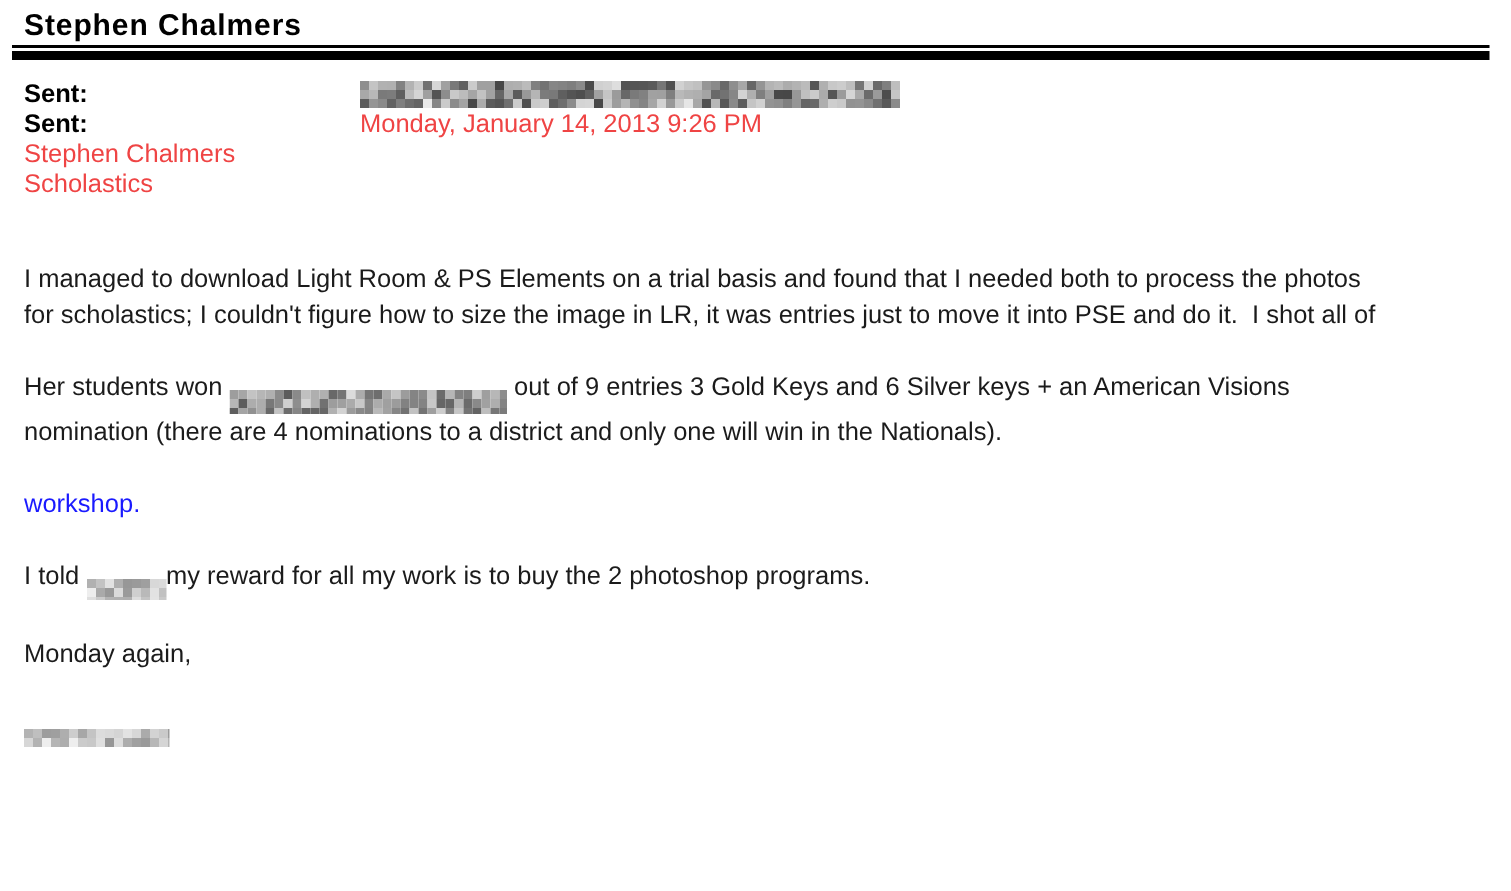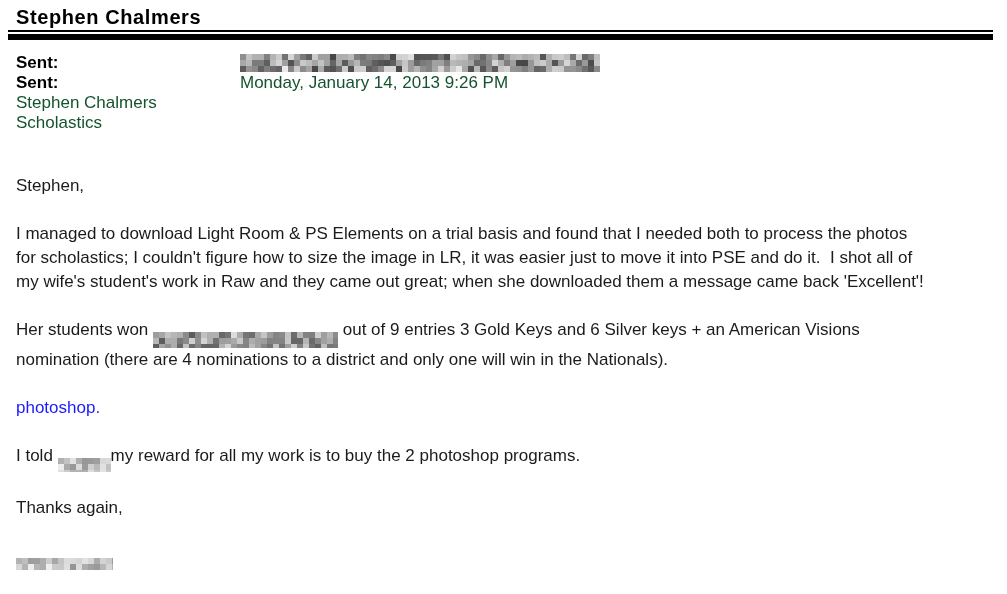--- a/index.html
+++ b/index.html
@@ -17,21 +17,21 @@
     line-height:20px;
     font-weight:bold;
     letter-spacing:0.6px;
     color:#000;
   }
   .rule-thin{margin:3px 0 0 8px;width:985px;height:2px;background:#000;}
   .rule-thick{margin:2px 0 0 8px;width:985px;height:6px;background:#000;}
   .fields{margin:13px 0 0 16px;font-size:17px;}
   .field-row{display:flex;line-height:20px;}
   .field-label{width:224px;font-weight:bold;color:#000;flex:0 0 224px;}
-  .field-value{color:#14532d;white-space:pre;}
+  .field-value{color:#ef4444;white-space:pre;}
   .body-content{margin:41px 0 0 16px;font-size:17px;}
   .para{margin:0 0 24px 0;}
   .para.blue{color:#1a1aff;}
   .line{line-height:24px;white-space:pre;}
   .redacted{
     display:inline-grid;
     overflow:hidden;
     vertical-align:-3px;
   }
   .redacted i{display:block;width:6px;height:6px;}
@@ -236,37 +236,33 @@
       </div>
       <div class="field-row">
         <span class="field-value">Stephen Chalmers</span>
       </div>
       <div class="field-row">
         <span class="field-value">Scholastics</span>
       </div>
     </div>
   <div class="body-content">
       <div class="para">
-        <div class="line"><span>Stephen,</span></div>
-      </div>
-      <div class="para">
         <div class="line"><span>I managed to download Light Room &amp; PS Elements on a trial basis and found that I needed both to process the photos</span></div>
-        <div class="line"><span>for scholastics; I couldn't figure how to size the image in LR, it was easier just to move it into PSE and do it.  I shot all of</span></div>
-        <div class="line"><span>my wife's student's work in Raw and they came out great; when she downloaded them a message came back 'Excellent'!</span></div>
+        <div class="line"><span>for scholastics; I couldn't figure how to size the image in LR, it was entries just to move it into PSE and do it.  I shot all of</span></div>
       </div>
       <div class="para">
         <div class="line"><span>Her students won </span><span class="redacted" style="width: 185px; height: 16px; grid-template-columns: repeat(31, 6px); grid-auto-rows: 6px;"><i style="background:rgb(157,157,157)"></i><i style="background:rgb(166,166,166)"></i><i style="background:rgb(195,195,195)"></i><i style="background:rgb(182,182,182)"></i><i style="background:rgb(176,176,176)"></i><i style="background:rgb(139,139,139)"></i><i style="background:rgb(92,92,92)"></i><i style="background:rgb(138,138,138)"></i><i style="background:rgb(192,192,192)"></i><i style="background:rgb(175,175,175)"></i><i style="background:rgb(176,176,176)"></i><i style="background:rgb(104,104,104)"></i><i style="background:rgb(117,117,117)"></i><i style="background:rgb(220,220,220)"></i><i style="background:rgb(172,172,172)"></i><i style="background:rgb(118,118,118)"></i><i style="background:rgb(110,110,110)"></i><i style="background:rgb(169,169,169)"></i><i style="background:rgb(197,197,197)"></i><i style="background:rgb(156,156,156)"></i><i style="background:rgb(132,132,132)"></i><i style="background:rgb(138,138,138)"></i><i style="background:rgb(196,196,196)"></i><i style="background:rgb(108,108,108)"></i><i style="background:rgb(182,182,182)"></i><i style="background:rgb(131,131,131)"></i><i style="background:rgb(127,127,127)"></i><i style="background:rgb(206,206,206)"></i><i style="background:rgb(159,159,159)"></i><i style="background:rgb(183,183,183)"></i><i style="background:rgb(141,141,141)"></i><i style="background:rgb(183,183,183)"></i><i style="background:rgb(93,93,93)"></i><i style="background:rgb(173,173,173)"></i><i style="background:rgb(173,173,173)"></i><i style="background:rgb(120,120,120)"></i><i style="background:rgb(138,138,138)"></i><i style="background:rgb(208,208,208)"></i><i style="background:rgb(142,142,142)"></i><i style="background:rgb(211,211,211)"></i><i style="background:rgb(175,175,175)"></i><i style="background:rgb(113,113,113)"></i><i style="background:rgb(157,157,157)"></i><i style="background:rgb(160,160,160)"></i><i style="background:rgb(171,171,171)"></i><i style="background:rgb(200,200,200)"></i><i style="background:rgb(133,133,133)"></i><i style="background:rgb(172,172,172)"></i><i style="background:rgb(160,160,160)"></i><i style="background:rgb(156,156,156)"></i><i style="background:rgb(130,130,130)"></i><i style="background:rgb(131,131,131)"></i><i style="background:rgb(131,131,131)"></i><i style="background:rgb(200,200,200)"></i><i style="background:rgb(102,102,102)"></i><i style="background:rgb(103,103,103)"></i><i style="background:rgb(181,181,181)"></i><i style="background:rgb(107,107,107)"></i><i style="background:rgb(137,137,137)"></i><i style="background:rgb(161,161,161)"></i><i style="background:rgb(174,174,174)"></i><i style="background:rgb(132,132,132)"></i><i style="background:rgb(94,94,94)"></i><i style="background:rgb(164,164,164)"></i><i style="background:rgb(145,145,145)"></i><i style="background:rgb(173,173,173)"></i><i style="background:rgb(104,104,104)"></i><i style="background:rgb(195,195,195)"></i><i style="background:rgb(108,108,108)"></i><i style="background:rgb(134,134,134)"></i><i style="background:rgb(100,100,100)"></i><i style="background:rgb(100,100,100)"></i><i style="background:rgb(103,103,103)"></i><i style="background:rgb(177,177,177)"></i><i style="background:rgb(211,211,211)"></i><i style="background:rgb(155,155,155)"></i><i style="background:rgb(137,137,137)"></i><i style="background:rgb(131,131,131)"></i><i style="background:rgb(185,185,185)"></i><i style="background:rgb(162,162,162)"></i><i style="background:rgb(134,134,134)"></i><i style="background:rgb(114,114,114)"></i><i style="background:rgb(194,194,194)"></i><i style="background:rgb(115,115,115)"></i><i style="background:rgb(159,159,159)"></i><i style="background:rgb(205,205,205)"></i><i style="background:rgb(130,130,130)"></i><i style="background:rgb(198,198,198)"></i><i style="background:rgb(115,115,115)"></i><i style="background:rgb(99,99,99)"></i><i style="background:rgb(190,190,190)"></i><i style="background:rgb(118,118,118)"></i><i style="background:rgb(123,123,123)"></i></span><span> out of 9 entries 3 Gold Keys and 6 Silver keys + an American Visions</span></div>
         <div class="line"><span>nomination (there are 4 nominations to a district and only one will win in the Nationals).</span></div>
       </div>
       <div class="para blue">
-        <div class="line"><span>photoshop.</span></div>
+        <div class="line"><span>workshop.</span></div>
       </div>
       <div class="para">
         <div class="line"><span>I told </span><span class="redacted" style="width: 53px; height: 14px; grid-template-columns: repeat(9, 6px); grid-auto-rows: 6px;"><i style="background:rgb(177,177,177)"></i><i style="background:rgb(195,195,195)"></i><i style="background:rgb(226,226,226)"></i><i style="background:rgb(175,175,175)"></i><i style="background:rgb(151,151,151)"></i><i style="background:rgb(154,154,154)"></i><i style="background:rgb(159,159,159)"></i><i style="background:rgb(216,216,216)"></i><i style="background:rgb(218,218,218)"></i><i style="background:rgb(238,238,238)"></i><i style="background:rgb(170,170,170)"></i><i style="background:rgb(153,153,153)"></i><i style="background:rgb(219,219,219)"></i><i style="background:rgb(154,154,154)"></i><i style="background:rgb(207,207,207)"></i><i style="background:rgb(185,185,185)"></i><i style="background:rgb(226,226,226)"></i><i style="background:rgb(193,193,193)"></i><i style="background:rgb(223,223,223)"></i><i style="background:rgb(203,203,203)"></i><i style="background:rgb(179,179,179)"></i><i style="background:rgb(177,177,177)"></i><i style="background:rgb(175,175,175)"></i><i style="background:rgb(221,221,221)"></i><i style="background:rgb(196,196,196)"></i><i style="background:rgb(227,227,227)"></i><i style="background:rgb(201,201,201)"></i></span><span>my reward for all my work is to buy the 2 photoshop programs.</span></div>
       </div>
       <div class="para">
-        <div class="line"><span>Thanks again,</span></div>
+        <div class="line"><span>Monday again,</span></div>
       </div>
       <div class="para">
         <div class="line"><span class="redacted" style="width: 97px; height: 18px; grid-template-columns: repeat(17, 6px); grid-auto-rows: 6px;"><i style="background:rgb(179,179,179)"></i><i style="background:rgb(191,191,191)"></i><i style="background:rgb(157,157,157)"></i><i style="background:rgb(159,159,159)"></i><i style="background:rgb(174,174,174)"></i><i style="background:rgb(205,205,205)"></i><i style="background:rgb(167,167,167)"></i><i style="background:rgb(196,196,196)"></i><i style="background:rgb(220,220,220)"></i><i style="background:rgb(217,217,217)"></i><i style="background:rgb(212,212,212)"></i><i style="background:rgb(226,226,226)"></i><i style="background:rgb(215,215,215)"></i><i style="background:rgb(171,171,171)"></i><i style="background:rgb(211,211,211)"></i><i style="background:rgb(202,202,202)"></i><i style="background:rgb(155,155,155)"></i><i style="background:rgb(215,215,215)"></i><i style="background:rgb(179,179,179)"></i><i style="background:rgb(238,238,238)"></i><i style="background:rgb(181,181,181)"></i><i style="background:rgb(173,173,173)"></i><i style="background:rgb(238,238,238)"></i><i style="background:rgb(203,203,203)"></i><i style="background:rgb(200,200,200)"></i><i style="background:rgb(223,223,223)"></i><i style="background:rgb(150,150,150)"></i><i style="background:rgb(220,220,220)"></i><i style="background:rgb(173,173,173)"></i><i style="background:rgb(160,160,160)"></i><i style="background:rgb(154,154,154)"></i><i style="background:rgb(183,183,183)"></i><i style="background:rgb(213,213,213)"></i><i style="background:rgb(179,179,179)"></i></span></div>
       </div>
     </div>
 </div>
 
 </body></html>

